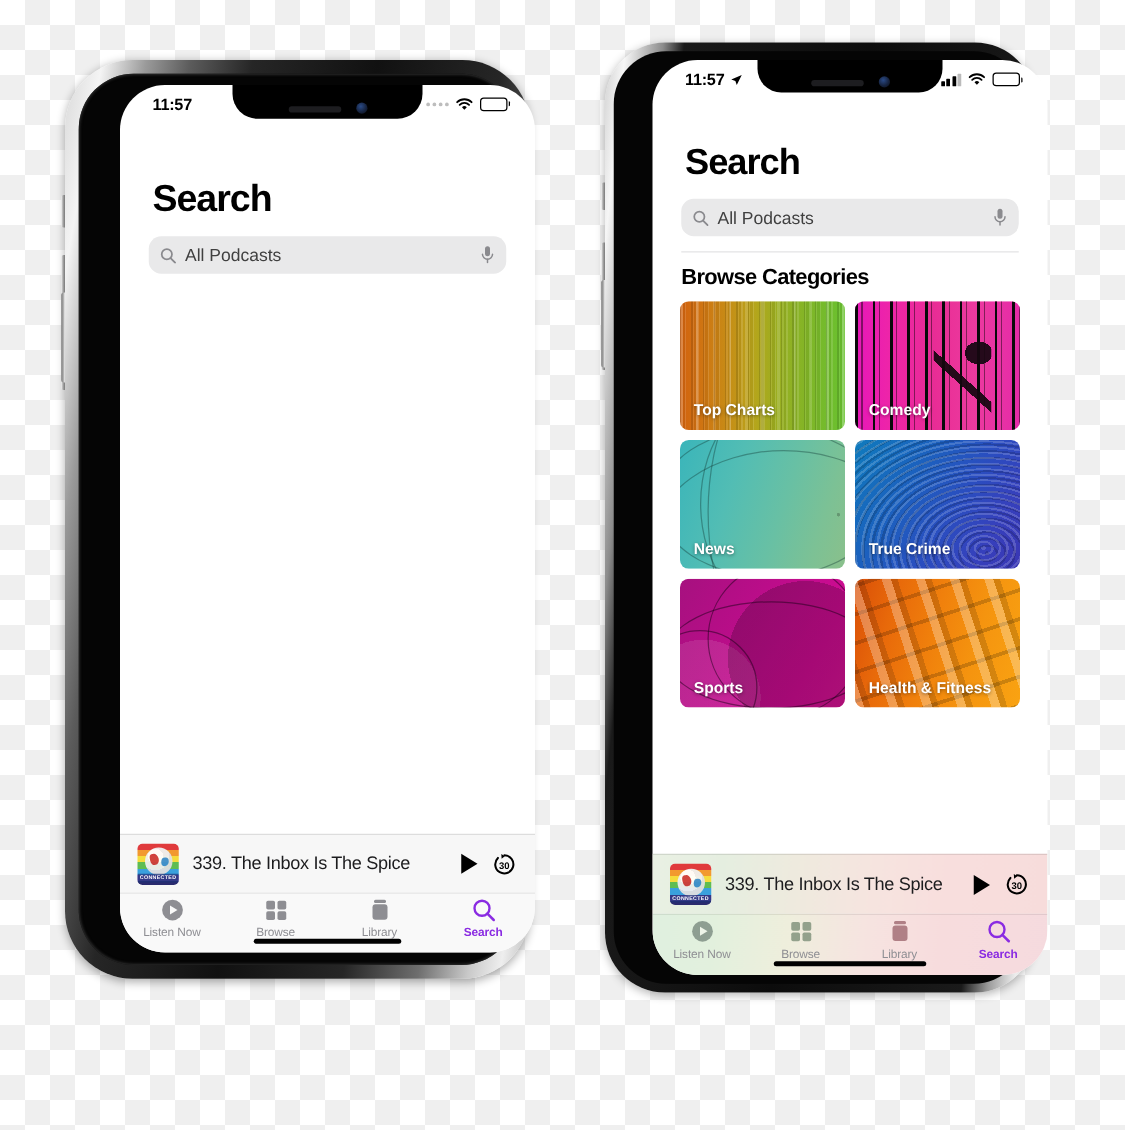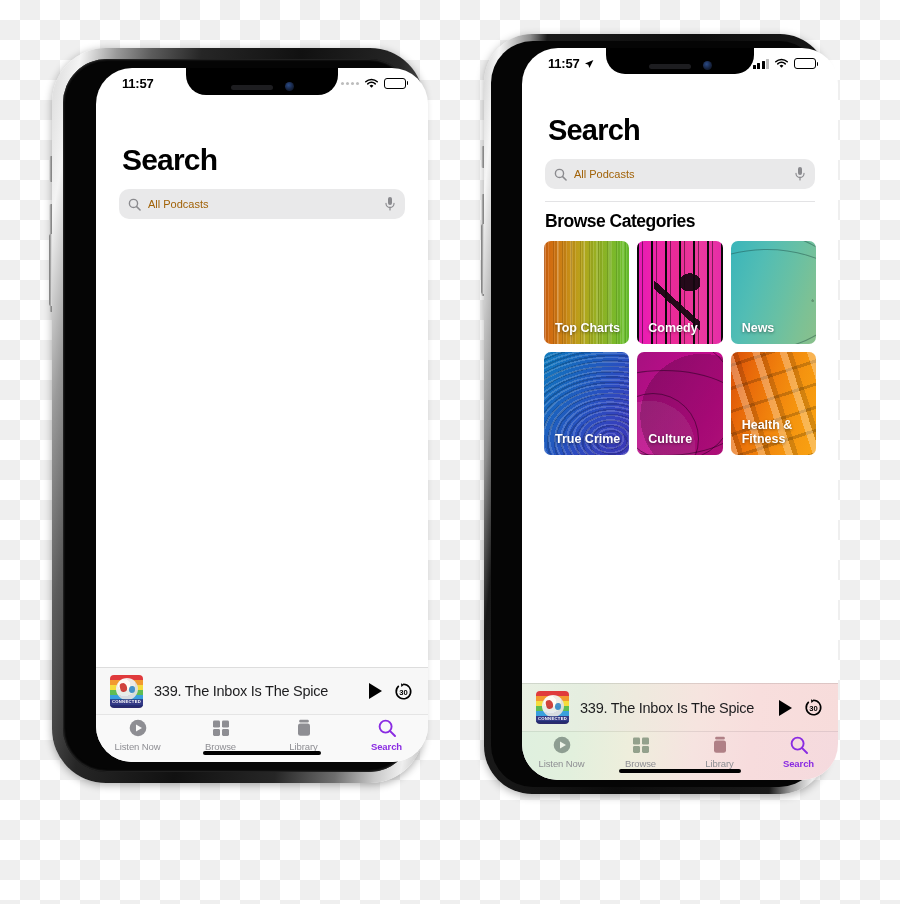--- a/index.html
+++ b/index.html
@@ -124,33 +124,33 @@
   #phone-left  .page-title { font-size: 30px; margin: 75px 0 0 26px; }
   #phone-right .page-title { font-size: 29px; margin: 66px 0 0 26px; }
 
   .search-field {
     display: flex; align-items: center; gap: 7px;
     background: #e9e9ea; border-radius: 10px;
     height: 30px; padding: 0 9px;
   }
   #phone-left  .search-field { margin: 12px 23px 0 23px; }
   #phone-right .search-field { margin: 12px 23px 0 23px; }
-  .search-field .placeholder { flex: 1; color: #a16207; font-size: 11px; }
+  .search-field .placeholder { flex: 1; color: #404040; font-size: 14px; }
   .mag-ico { width: 13px; height: 13px; flex: none; }
   .mic-ico { width: 12px; height: 16px; flex: none; }
 
   .section-divider { height: 1px; background: #e3e3e5; margin: 12px 23px 0 23px; }
   .section-head {
     font-size: 17.5px; font-weight: bold; color: #000;
     letter-spacing: -0.5px; margin: 9px 0 0 23px;
   }
 
   
   .cat-grid {
-    display: grid; grid-template-columns: 1fr 1fr 1fr;
+    display: grid; grid-template-columns: 1fr 1fr;
     gap: 8px; margin: 9px 22px 0 22px;
   }
   .cat-tile {
     position: relative; height: 103px; border-radius: 7px;
     overflow: hidden; display: flex; align-items: flex-end;
   }
   .cat-tile .cat-label {
     position: relative; z-index: 3; color: #fff; font-size: 12.5px;
     font-weight: 600; padding: 0 0 9px 11px;
     text-shadow: 0 1px 3px rgba(0,0,0,.45);
@@ -522,21 +522,21 @@
               <span class="cat-label">True Crime</span>
             </div>
 
 
             <div class="cat-tile">
               <div class="cat-art art-sports">
                 <div class="ball-seam" style="width:124px;height:124px;right:-14px;top:-14px;"></div>
                 <div class="ball-seam" style="width:92px;height:92px;left:-30px;bottom:-30px;"></div>
                 <div class="ball-seam" style="width:170px;height:86px;right:-26px;top:18px;"></div>
               </div>
-              <span class="cat-label">Culture</span>
+              <span class="cat-label">Sports</span>
             </div>
 
             <div class="cat-tile">
               <div class="cat-art art-health"></div>
               <span class="cat-label">Health &amp; Fitness</span>
             </div>
 
           </div>
         </div>
 

